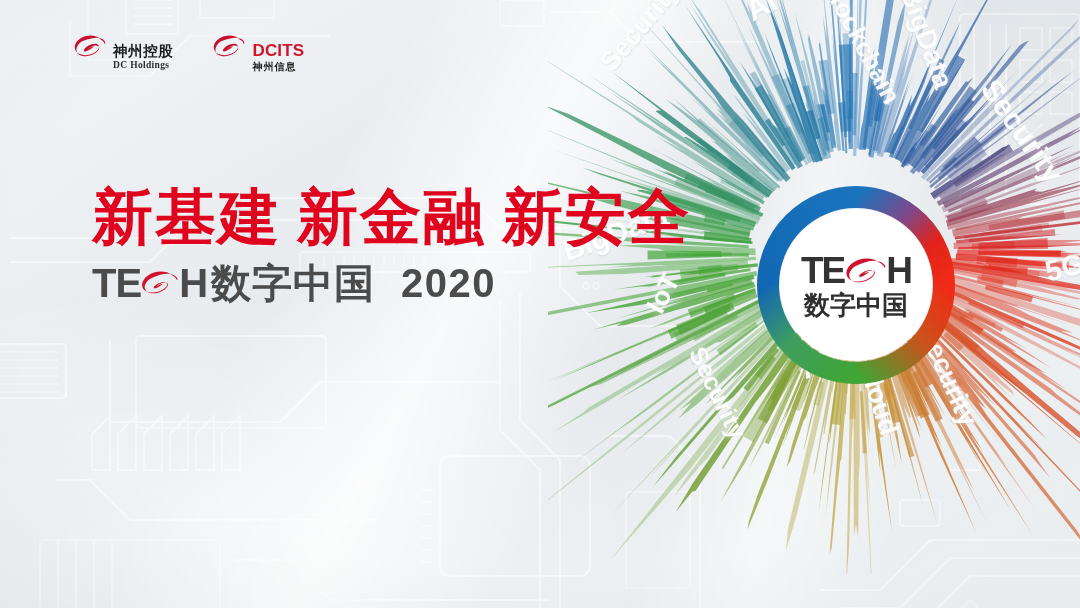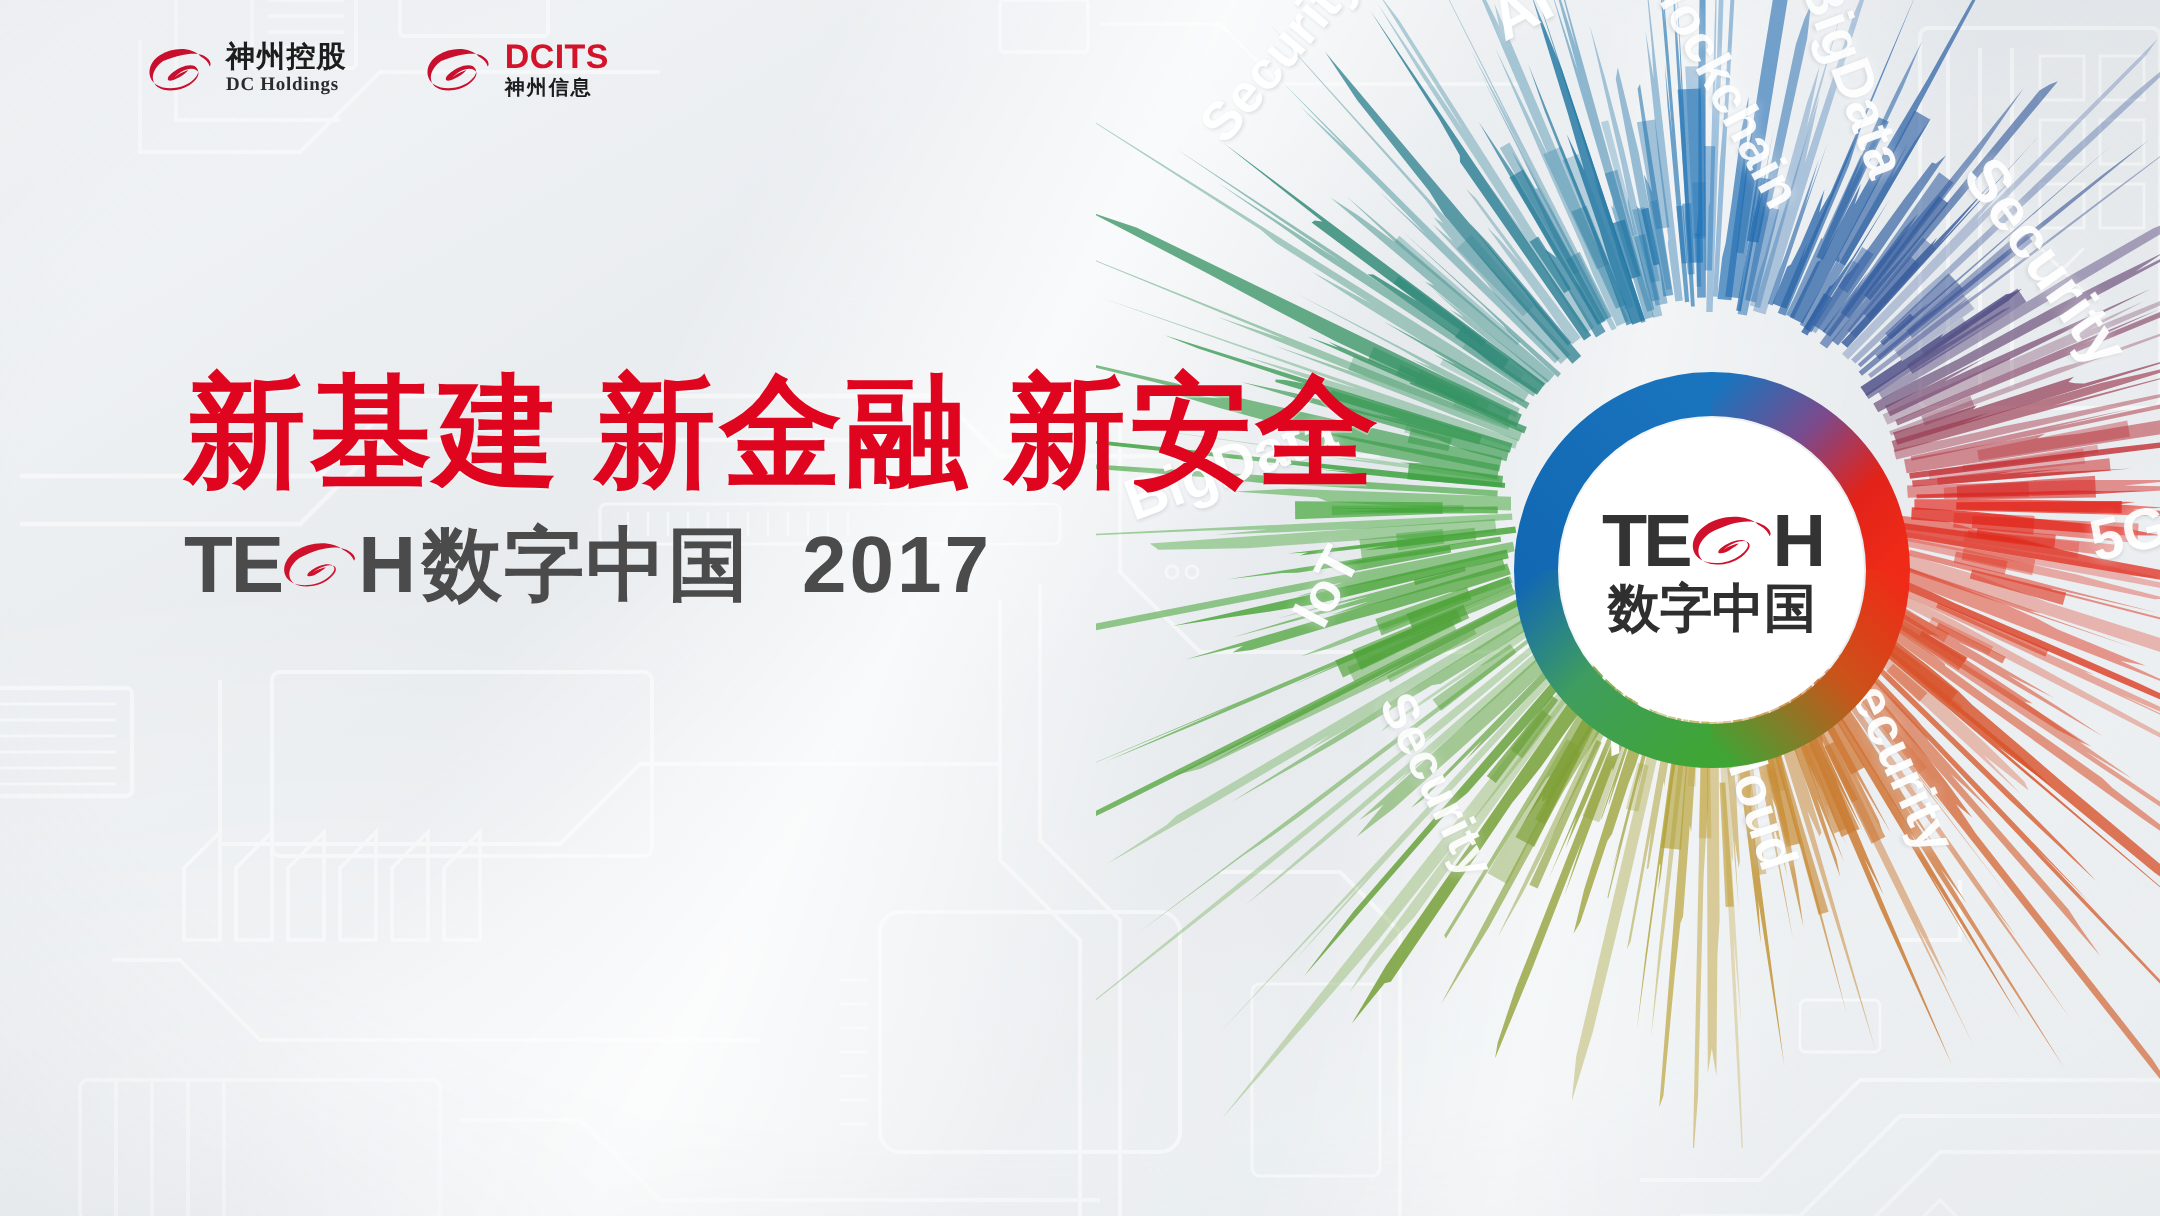--- a/index.html
+++ b/index.html
@@ -27,21 +27,21 @@
     position:absolute;inset:0;z-index:9;pointer-events:none;
     background:radial-gradient(ellipse 90% 90% at 50% 45%,rgba(255,255,255,0) 55%,rgba(198,204,210,.30) 100%);
   }
 
   
   .logobar{position:absolute;top:20px;left:72px;z-index:12;display:flex;align-items:center;gap:38px;}
   .logo{display:flex;align-items:center;gap:7px;}
   .swoosh{flex:0 0 auto;display:block;}
   .logo-txt{display:flex;flex-direction:column;justify-content:center;line-height:1;}
   .l-cn{font-size:14.5px;font-weight:bold;color:#1d1d1d;letter-spacing:.6px;
-        font-family:"DejaVu Sans","Liberation Sans",sans-serif;}
+        font-family:"DejaVu Sans","Liberation Sans",sans-serif;margin-top:22px;}
   .l-cn.red{color:#d2132a;font-size:17px;letter-spacing:.2px;
             font-family:"Liberation Sans",sans-serif;}
   .l-en{font-size:9.5px;font-weight:bold;color:#2b2b2b;letter-spacing:.35px;margin-top:3px;
         font-family:Liberation Serif, serif;}
   .l-cn2{font-size:10px;font-weight:bold;color:#1d1d1d;letter-spacing:1px;margin-top:3px;
          font-family:Liberation Serif, serif;}
 
   
   .headline{position:absolute;left:92px;top:186px;z-index:12;}
   .h1{
@@ -611,17 +611,17 @@
       <span>新基建</span><span class="gap"></span><span>新金融</span><span class="gap"></span><span>新安全</span>
     </div>
 
     <div class="h2">
       <span class="te">TE</span>
       <svg class="sw2" width="40" height="30" viewBox="0 0 60 40">
         <path d="M49 8C41 1 24 1 13 9 3 16 2 27 10 32c7 4 19 3 27-3 4-3 6-6 5-8-1-3-6-3-11-1-5 2-9 5-9 7 0 1 2 1 5 0 4-2 8-5 9-6-5 1-9 3-11 5 5-5 13-8 17-6 3 2 1 6-4 10-8 6-20 7-26 3-6-5-4-13 4-19C35 4 49 4 56 11c2 2 2 4 1 5-1-3-4-6-8-8z" fill="#D0112B"></path>
       </svg>
       <span class="hh">H</span>
       <span class="cn">数字中国</span>
-      <span class="yr">2017</span>
+      <span class="yr">2020</span>
     </div>
   </div>
 
 </div>
 
 </body></html>

